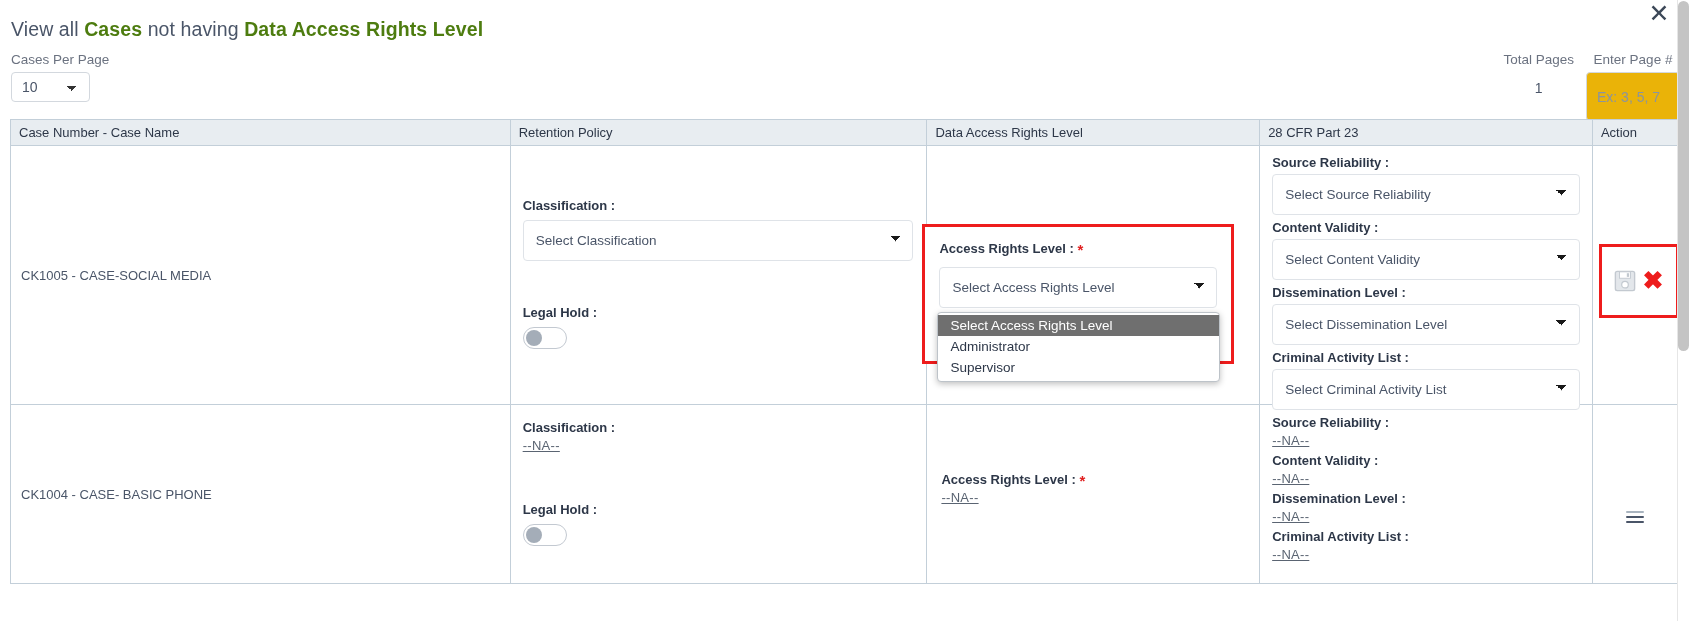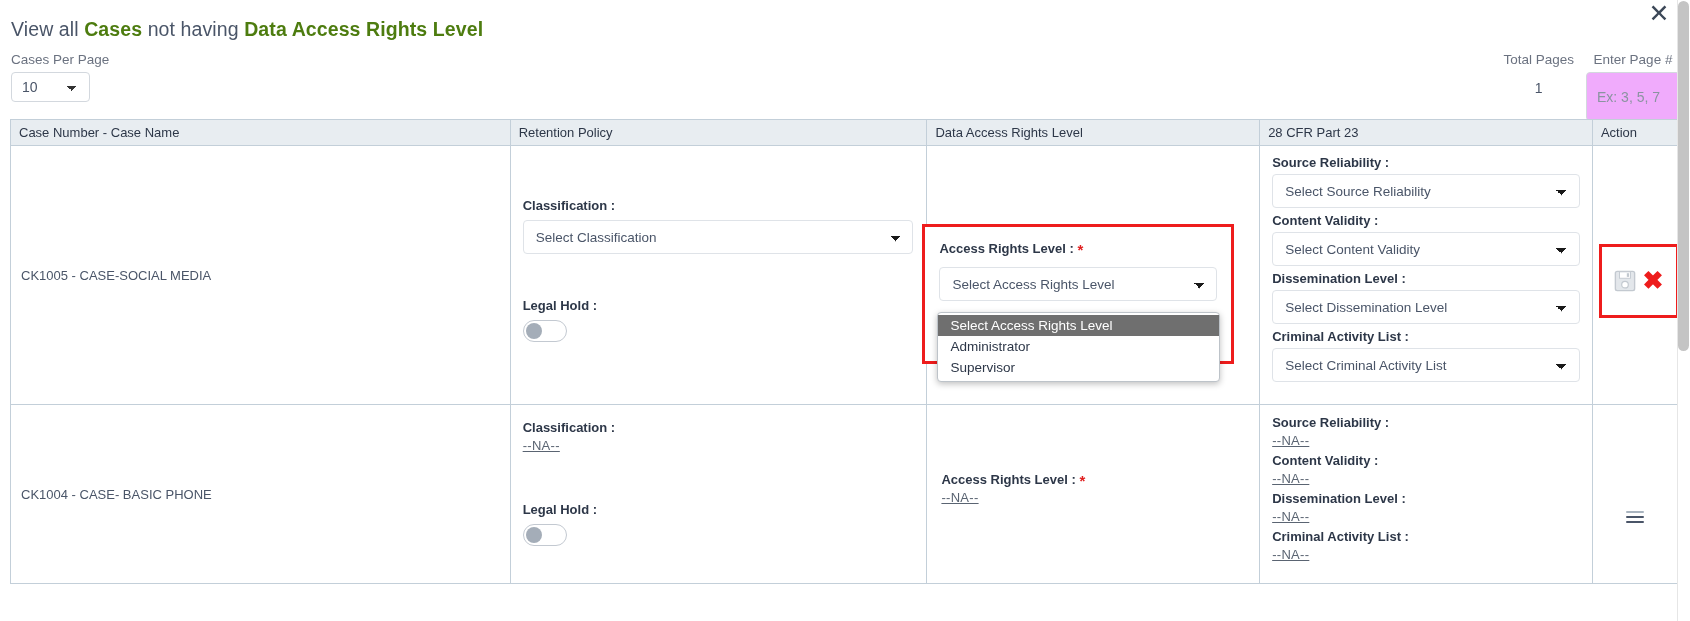--- a/index.html
+++ b/index.html
@@ -54,21 +54,21 @@
   
   .pager { position: absolute; right: 10px; top: 52px; display: flex; align-items: flex-start; gap: 12px; }
   .pager-col { display: flex; flex-direction: column; align-items: center; }
   .pager-label { font-size: 13.5px; color:#6b7280; margin-bottom: 5px; white-space: nowrap; }
   .total-pages-val { font-size: 14px; color:#4a5568; margin-top: 8px; }
   .page-input {
     width: 94px; height: 49px;
     border: 1px solid #d3d8de; border-radius: 4px;
     padding: 0 10px; font-size: 14px; color: #4a5568;
     font-family: "Liberation Sans", sans-serif;
-    background:#f0abfc;
+    background:#eab308;
   }
   .page-input::placeholder { color:#8a94a0; }
 
   
   .tbl { position: absolute; left: 10px; top: 119px; width: 1668px; border-collapse: collapse; }
   .tbl th {
     background: #e8edf1;
     border: 1px solid #c3cfd9;
     font-size: 13px; font-weight: normal; color:#2d3748;
     text-align: left; padding: 5px 8px; height: 23px;
@@ -91,21 +91,21 @@
     position: absolute; left: 10px; top: 50%; transform: translateY(-50%);
     white-space: nowrap;
   }
   .cell-casename { position: relative; height: 258px; }
   .cell-casename-2 { position: relative; height: 178px; }
 
   .fld-label { font-size: 13px; font-weight: bold; color:#2d3748; display:block; }
   .req-star { color:#e02020; font-weight: bold; font-size: 15px; line-height: 0; position: relative; top: 2px; }
 
   .sel {
-    width: 100%; height: 34px;
+    width: 100%; height: 41px;
     border: 1px solid #dfe3e8; border-radius: 4px;
     background:#fff; color:#4a5568; font-size: 13.5px;
     padding: 0 26px 0 12px;
     font-family: "Liberation Sans", sans-serif;
     appearance: none; -webkit-appearance: none;
     background-image:
       linear-gradient(45deg, transparent 50%, #1a1a1a 50%),
       linear-gradient(135deg, #1a1a1a 50%, transparent 50%);
     background-position: calc(100% - 17px) 15px, calc(100% - 12px) 15px;
     background-size: 5.5px 5.5px, 5.5px 5.5px;

